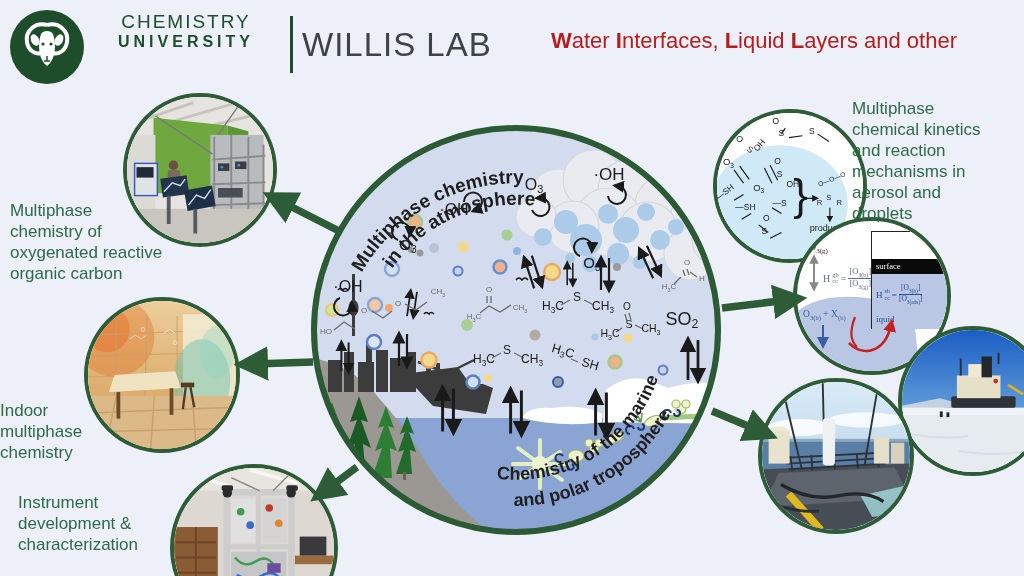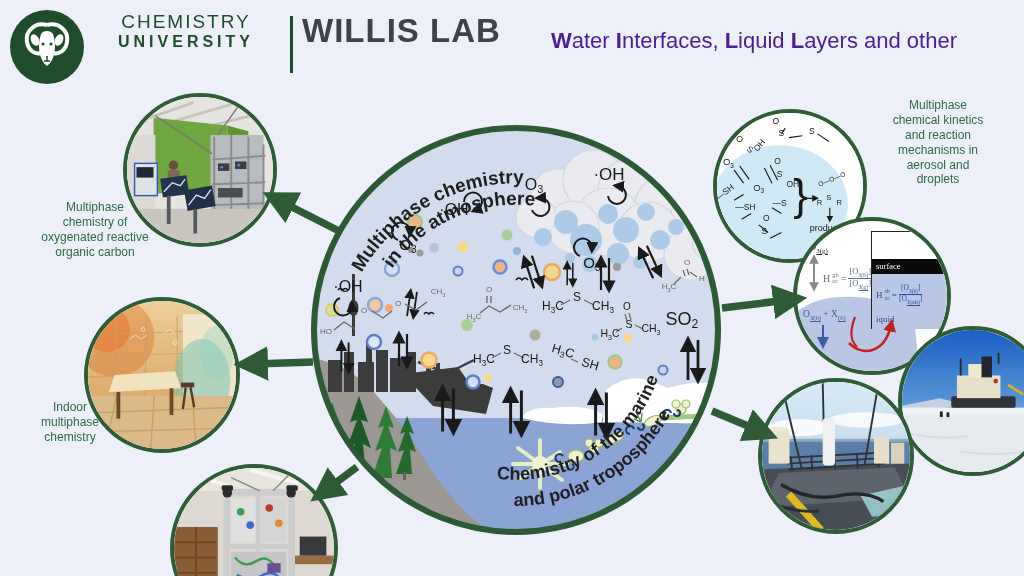--- a/index.html
+++ b/index.html
@@ -6,41 +6,41 @@
   .stage{position:relative;width:1024px;height:576px;overflow:hidden;background:#edf0f8;
          font-family:"Liberation Sans","DejaVu Sans",sans-serif;}
   .stage *{box-sizing:border-box;}
   
   .logo-circle{position:absolute;left:8px;top:8px;width:78px;height:78px;}
   .org-block{position:absolute;left:88px;top:12px;width:196px;text-align:center;color:#1E4D2B;line-height:1.08;}
   .org-l1{font-size:19px;letter-spacing:2px;font-weight:400;}
   .org-l2{font-size:22px;font-weight:700;letter-spacing:.5px;}
   .org-l3{font-size:16px;font-weight:700;letter-spacing:4px;}
   .divider{position:absolute;left:290px;top:16px;width:3px;height:57px;background:#1E4D2B;}
-  .lab-name{position:absolute;left:302px;top:12px;font-size:33px;font-weight:700;color:#3e4347;letter-spacing:1px;}
-  .main-title{position:absolute;left:492px;top:26px;width:524px;text-align:center;color:#4c1d95;
+  .lab-name{position:absolute;left:302px;top:26px;font-size:33px;font-weight:400;color:#3e4347;letter-spacing:1px;}
+  .main-title{position:absolute;left:492px;top:26px;width:524px;text-align:center;color:#b91c1c;
               font-size:22px;line-height:1.32;font-weight:400;}
   
   .bubble{position:absolute;border-radius:50%;border:4px solid #2d5c36;overflow:hidden;background:#fff;}
   .bubble svg{display:block;width:100%;height:100%;}
   
-  .label{position:absolute;color:#2d6a45;font-size:12px;line-height:1.24;text-align:center;white-space:pre-line;z-index:20;}
+  .label{position:absolute;color:#2d6a45;font-size:17px;line-height:1.24;white-space:pre-line;z-index:20;}
   
   .center-circle{position:absolute;left:308px;top:122px;width:416px;height:416px;z-index:5;}
   
   .arrows{position:absolute;left:0;top:0;width:1024px;height:576px;z-index:15;pointer-events:none;}
   
   .henry{z-index:7;background:#fff;}
   .henry .eqrow{position:absolute;display:flex;align-items:center;gap:2px;
                 font-family:"Liberation Serif","DejaVu Serif",serif;}
   .supsub{display:inline-flex;flex-direction:column;font-size:6.5px;line-height:1.05;vertical-align:middle;}
   .frac{display:inline-block;text-align:center;line-height:1.05;}
   .frac .num{display:block;border-bottom:1px solid currentColor;padding:0 1px;}
   .frac .den{display:block;}
-  .henry sub{font-size:70%;text-decoration:underline;}
+  .henry sub{font-size:70%;}
   .mini{position:absolute;font-family:"Liberation Serif","DejaVu Serif",serif;}
   .z6{z-index:6}.z8{z-index:8}.z9{z-index:9}
 </style>
 </head>
 <body>
 
 <div class="stage">
 
   <svg class="logo-circle" viewBox="0 0 78 78">
     <circle cx="39" cy="39" r="37" fill="#1E4D2B"></circle>
@@ -60,23 +60,26 @@
   <div class="divider"></div>
   <div class="lab-name">WILLIS LAB</div>
   <div class="main-title">
     <div><span style="font-weight: 700;">W</span><span>ater </span><span style="font-weight: 700;">I</span><span>nterfaces, </span><span style="font-weight: 700;">L</span><span>iquid </span><span style="font-weight: 700;">L</span><span>ayers and other</span></div>
   </div>
 
   <div class="label" style="left:10px;top:200px;width:170px;">Multiphase
 chemistry of
 oxygenated reactive
 organic carbon</div>
-  <div class="label" style="left:0px;top:400px;width:122px;padding-left:18px;">Indoor
+  <div class="label" style="left:0px;top:400px;width:122px;">Indoor
 multiphase
 chemistry</div>
+  <div class="label" style="left:18px;top:492px;width:172px;">Instrument
+development &amp;
+characterization</div>
   <div class="label" style="left:852px;top:98px;width:172px;">Multiphase
 chemical kinetics
 and reaction
 mechanisms in
 aerosol and
 droplets</div>
 
   <div class="center-circle">
   <svg viewBox="0 0 416 416">
     <defs>

